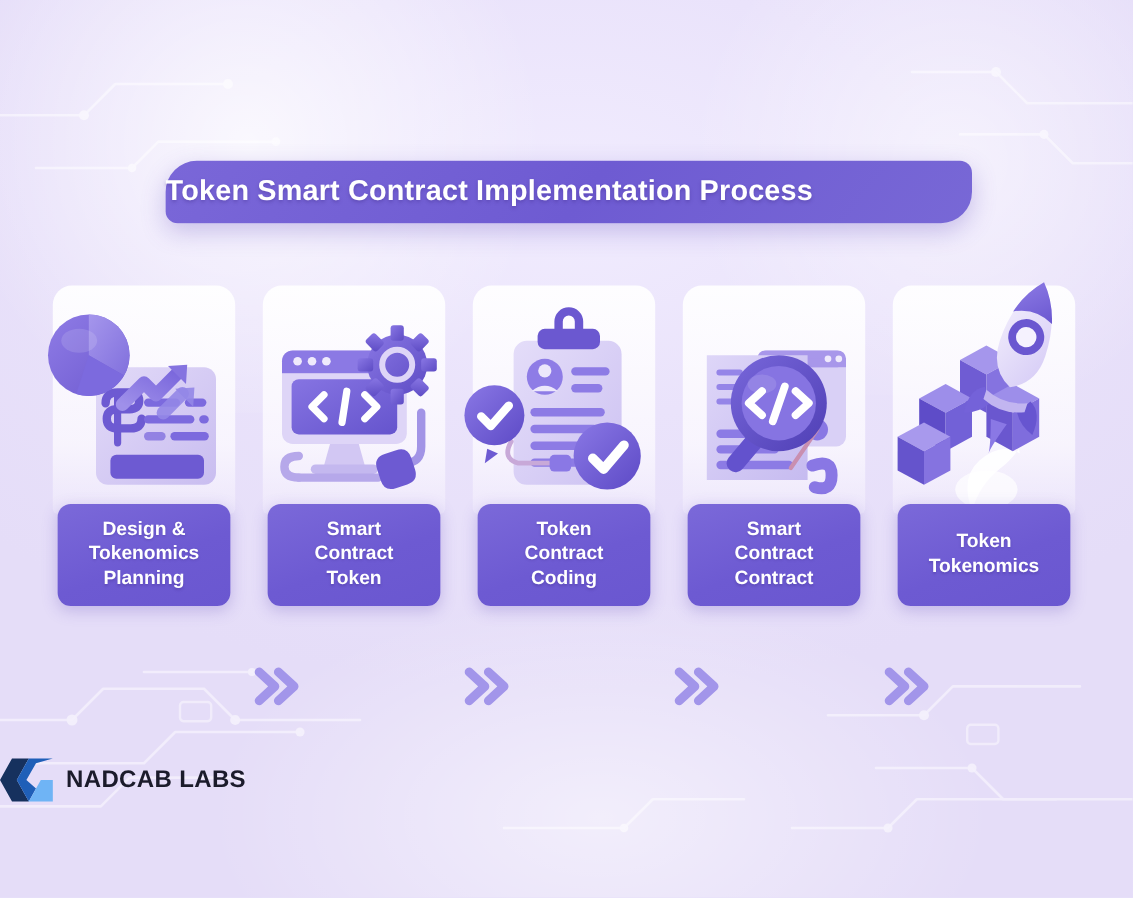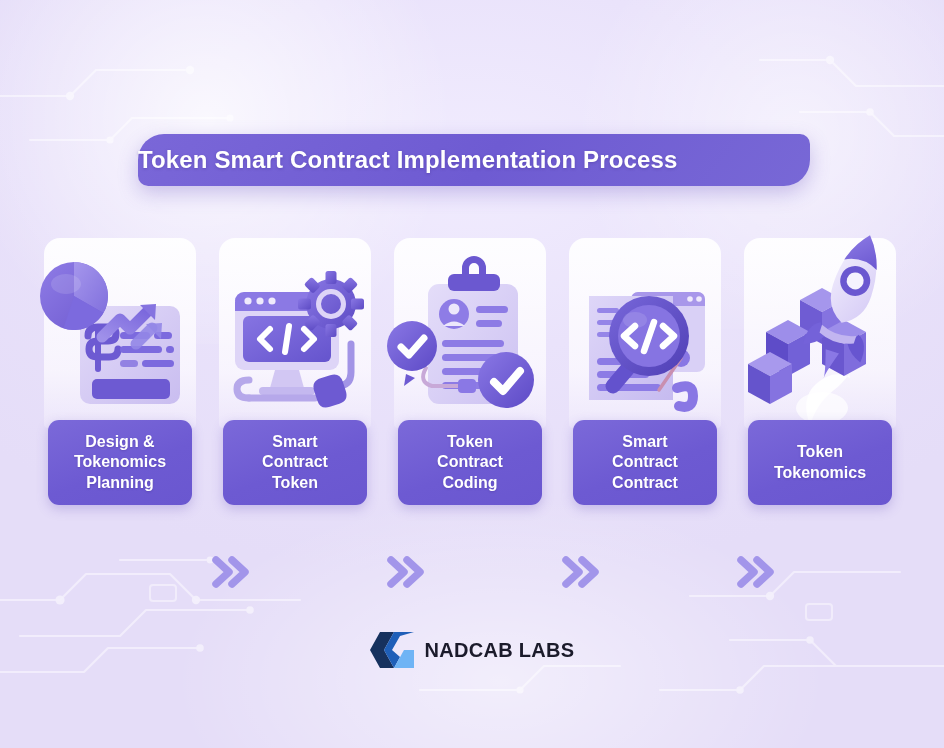--- a/index.html
+++ b/index.html
@@ -78,21 +78,21 @@
 
   
   .chev{
     position:absolute; top:313px; width:40px; height:42px;
   }
   .chev svg{ display:block; width:100%; height:100%; }
 
   
   #footer-logo{
     position:absolute; left:0; right:0; top:630px;
-    display:flex; align-items:center; justify-content:center; gap:9px;
+    display:flex; align-items:center; gap:9px;
   }
   #footer-logo .mark{ display:block; }
   #footer-logo .brand{
     font-size:20px; font-weight:700; color:#1b1b2b; letter-spacing:.3px;
     white-space:nowrap;
   }
 </style>
 </head>
 <body>
 

